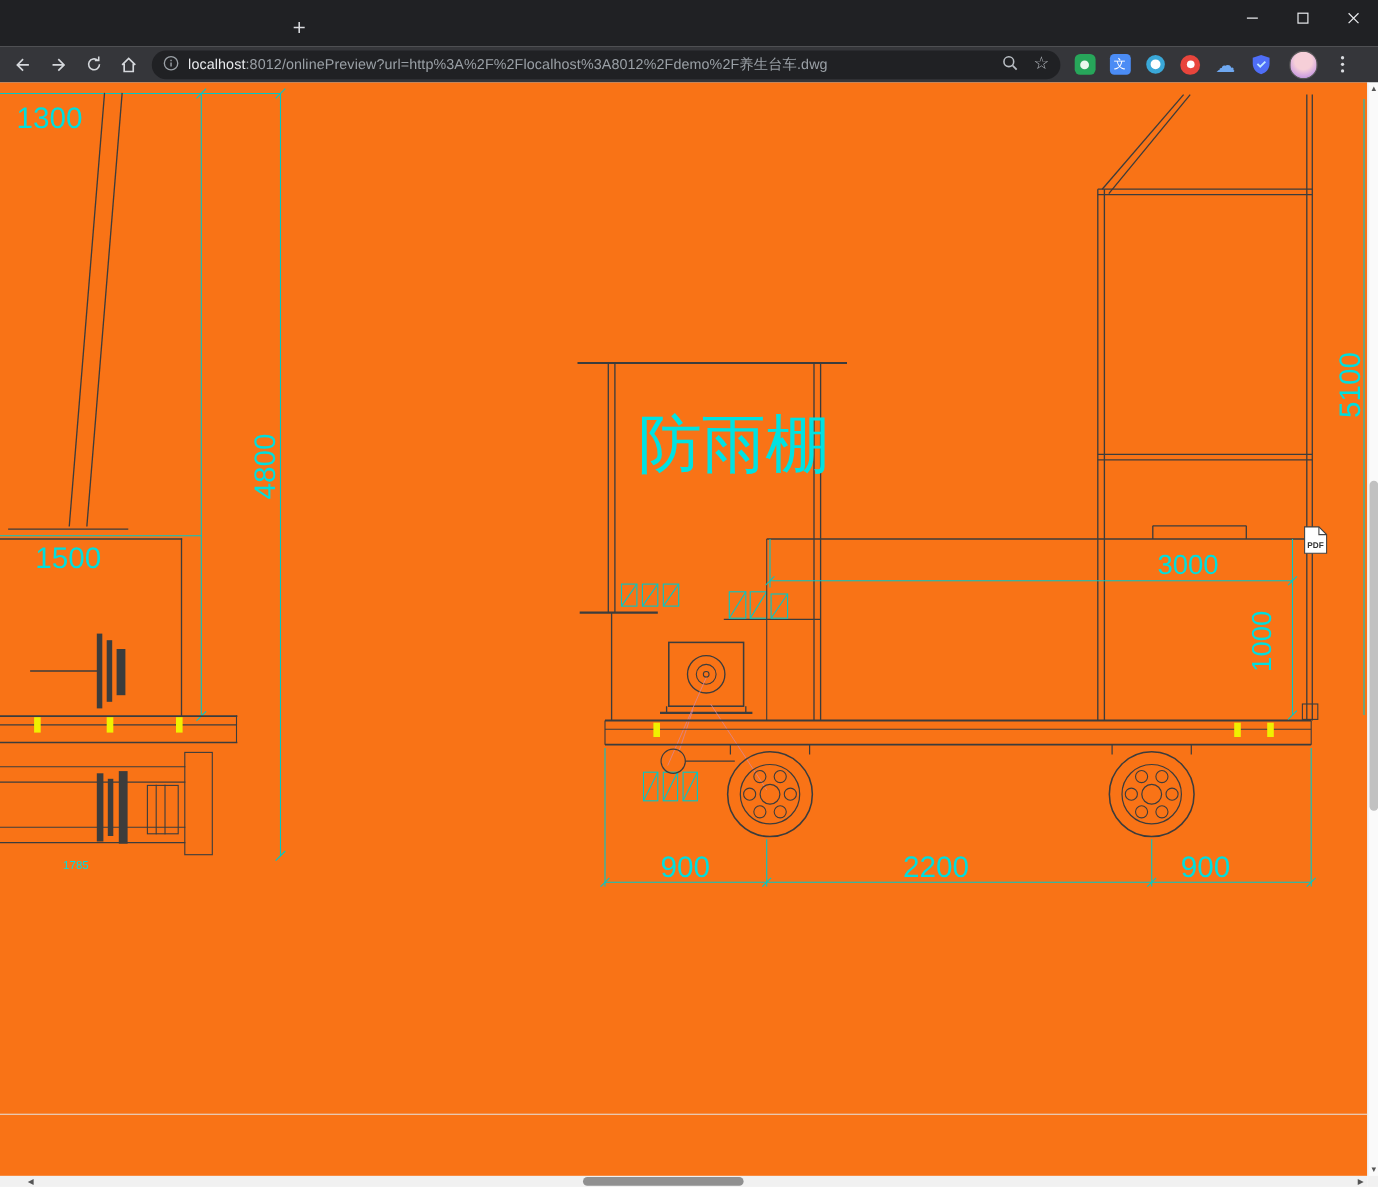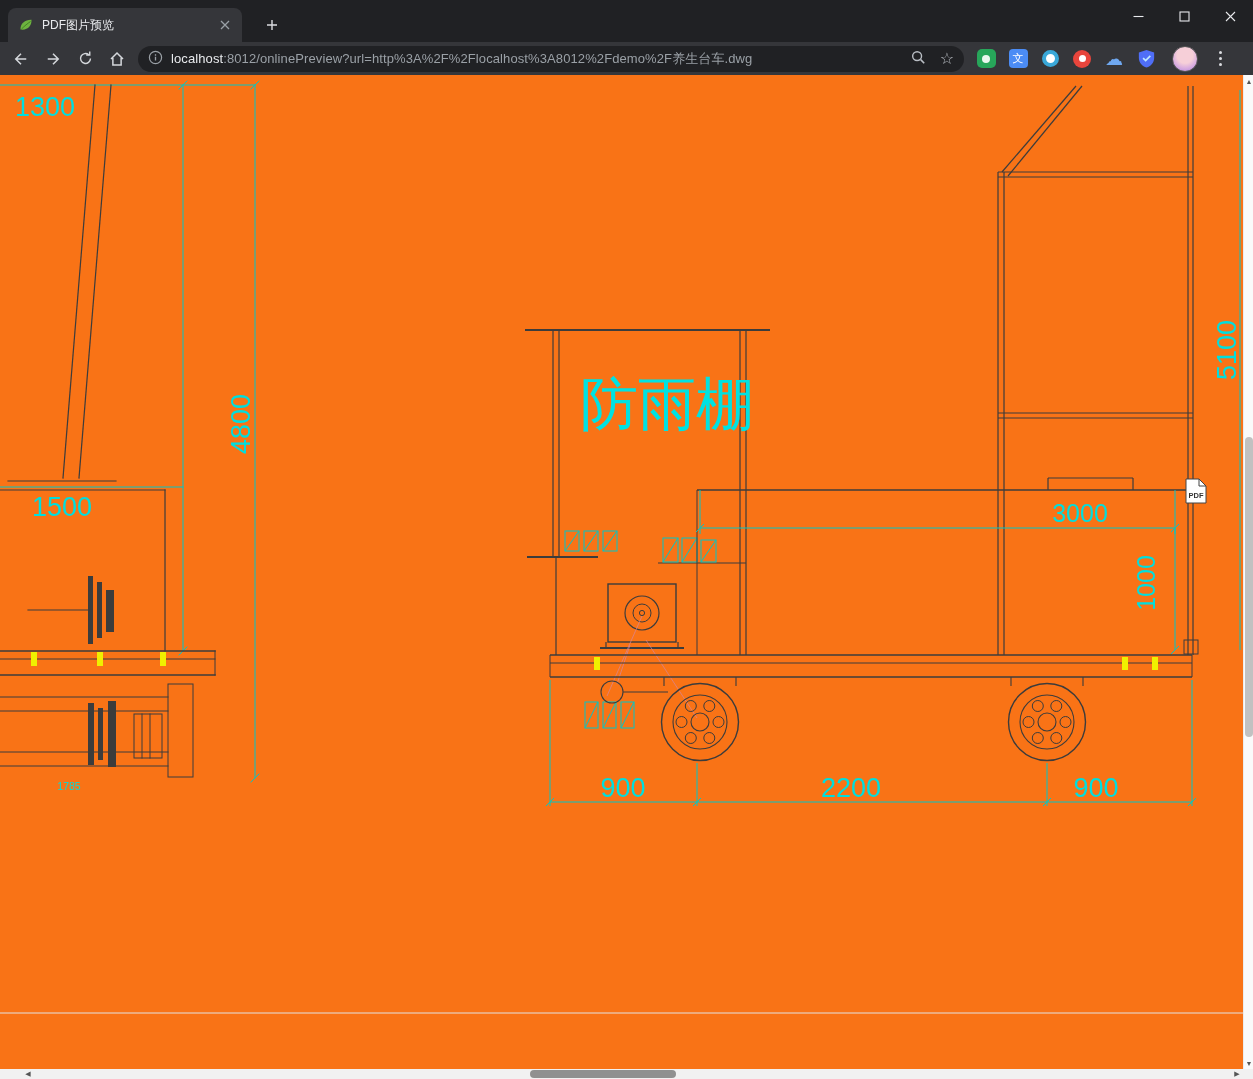--- a/index.html
+++ b/index.html
@@ -47,32 +47,20 @@
   .varrow{position:absolute;left:0;width:10px;height:12px;display:flex;align-items:center;justify-content:center;color:#555;font-size:7px}
   .hscroll{position:absolute;left:0;bottom:0;width:1243px;height:10px;background:#f1f1f1}
   .hthumb{position:absolute;top:1px;height:8px;left:530px;width:146px;background:#909090;border-radius:4px}
   .harrow{position:absolute;top:0;width:12px;height:10px;display:flex;align-items:center;justify-content:center;color:#555;font-size:7px}
   .corner{position:absolute;right:0;bottom:0;width:10px;height:10px;background:#f1f1f1}
 </style>
 </head>
 <body>
 
 <div class="titlebar">
-  <div class="tab">
-    <svg class="favicon" viewBox="0 0 16 16">
-      <path d="M2.5 12.5 C2 6.5 7.5 2.5 13.5 2.8 C13.8 9 9.5 13.6 2.5 12.5 Z" fill="#6db33f"></path>
-      <path d="M3.5 12 C6.5 9 9.5 6.5 12.5 4.5" stroke="#3e7d22" stroke-width="0.9" fill="none"></path>
-    </svg>
-    <span class="tab-title">PDF图片预览</span>
-    <span class="tab-close">
-      <svg width="10" height="10" viewBox="0 0 10 10">
-          <path d="M1 1 L9 9 M9 1 L1 9" stroke="#9aa0a6" stroke-width="1.3"></path>
-        </svg>
-    </span>
-  </div>
   <div class="newtab">
     <svg width="12" height="12" viewBox="0 0 12 12">
         <path d="M6 1 V11 M1 6 H11" stroke="#dadce0" stroke-width="1.4"></path>
       </svg>
   </div>
   <div class="win-controls">
     <div class="win-btn">
       <svg width="11" height="11" viewBox="0 0 11 11">
           <path d="M0.5 5.5 H10.5" stroke="#e8eaed" stroke-width="1.1"></path>
         </svg>

